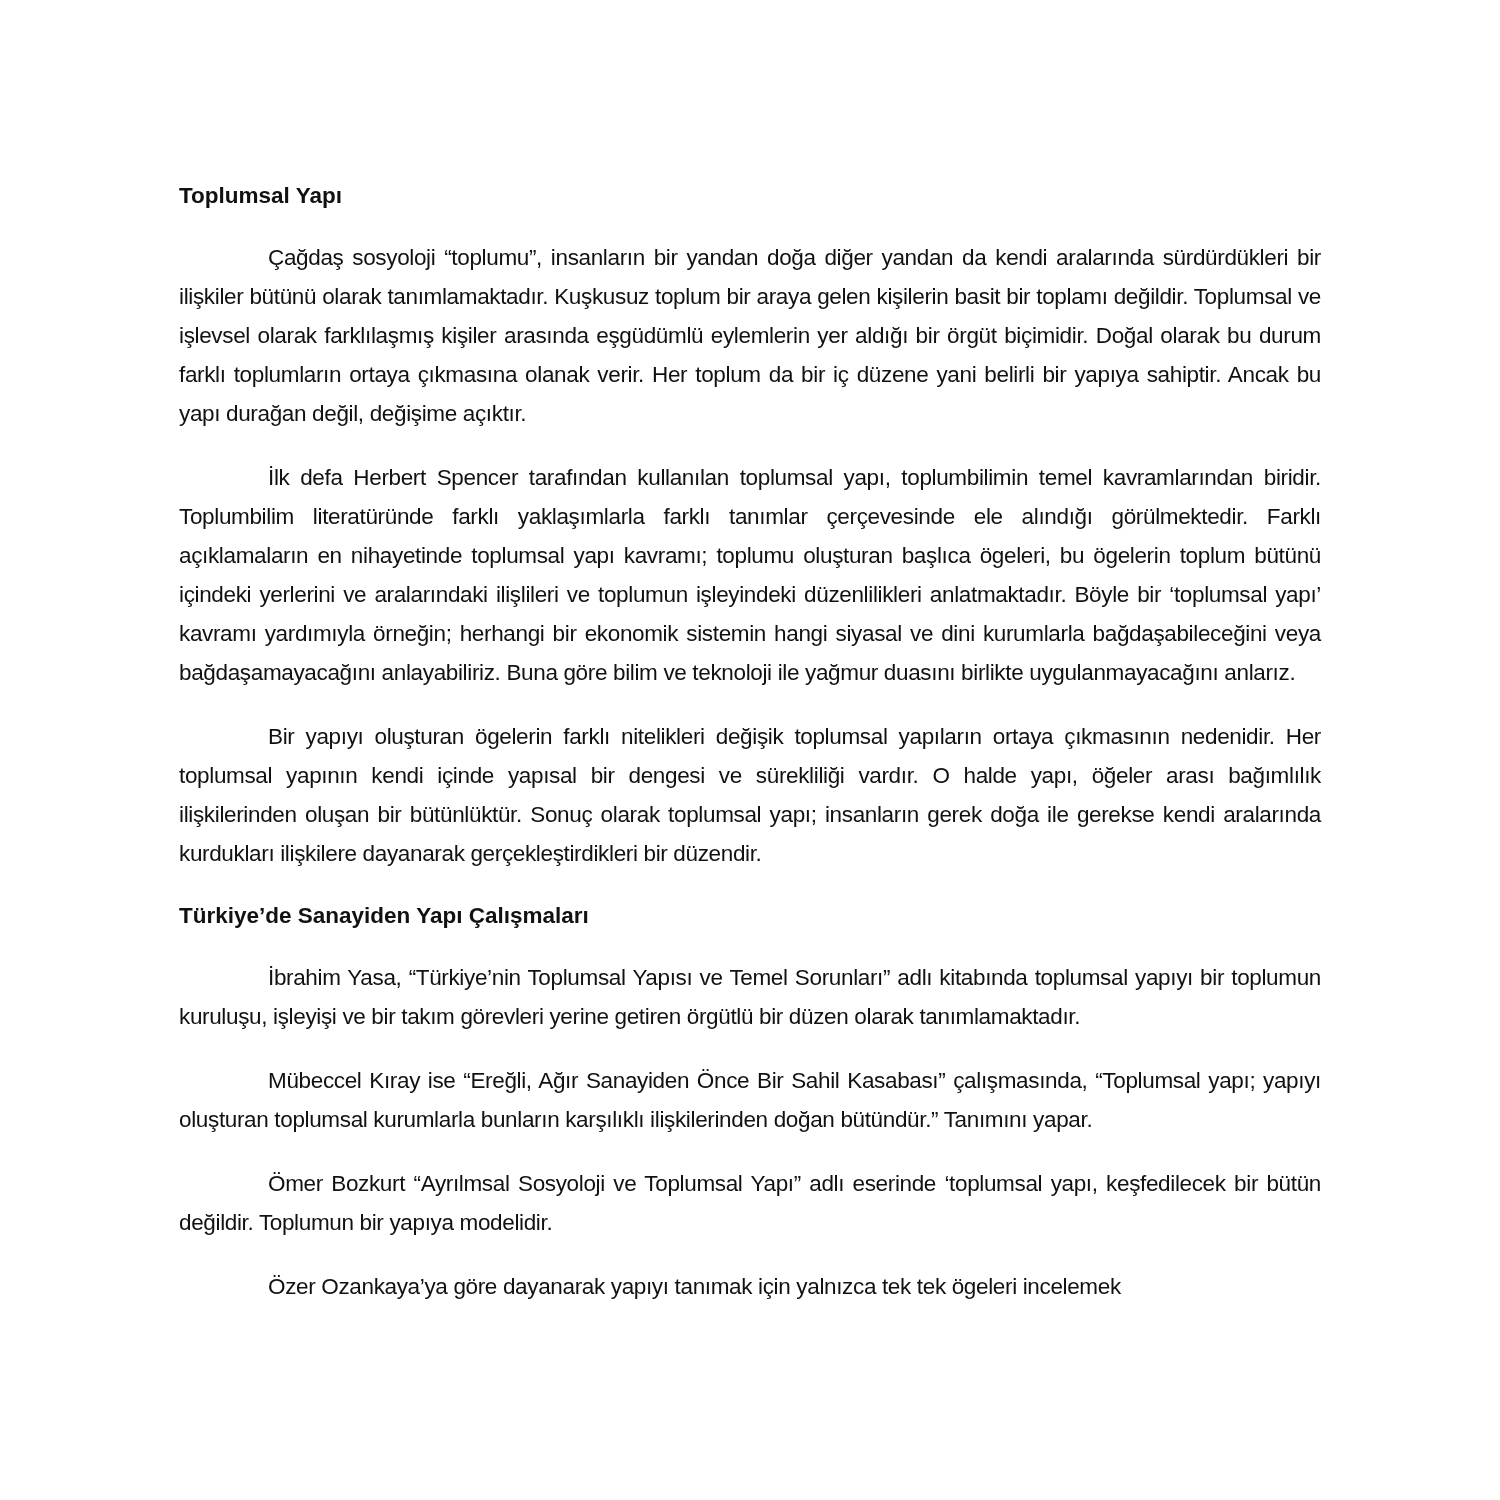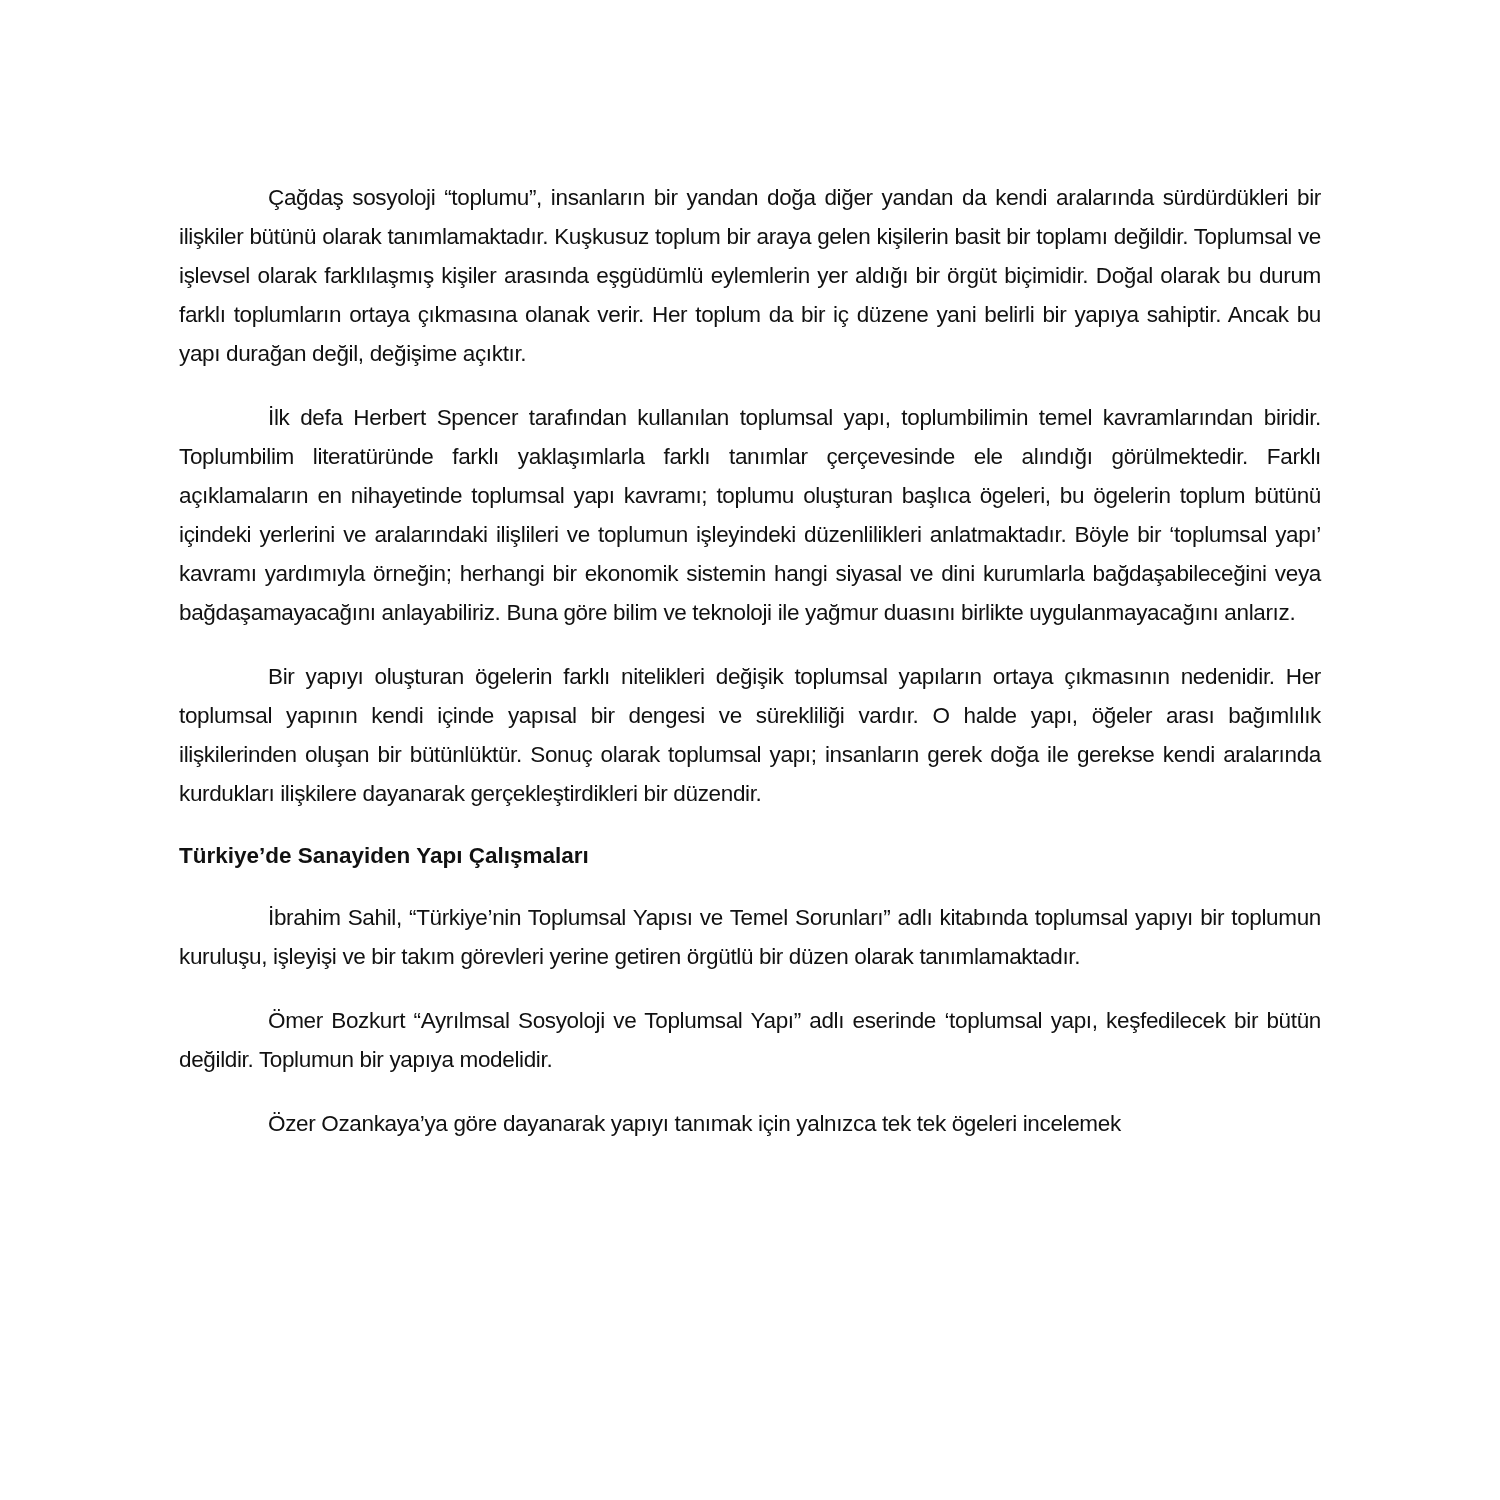--- a/index.html
+++ b/index.html
@@ -9,21 +9,23 @@
     font-family: "Liberation Sans", "DejaVu Sans", sans-serif;
     color: #111; font-size: 22.5px; line-height: 39px;
   }
   .heading { font-weight: bold; font-size: 22.5px; margin: 0 0 24px 0; line-height: 36px; }
   .para { text-align: justify; text-indent: 89px; margin: 0 0 25px 0; letter-spacing: -0.35px; word-spacing: 0px; }
 </style>
 </head>
 <body>
 
 <div class="page">
+  <div class="heading">Toplumsal Yapı</div>
   <p class="para">Çağdaş sosyoloji “toplumu”, insanların bir yandan doğa diğer yandan da kendi aralarında sürdürdükleri bir ilişkiler bütünü olarak tanımlamaktadır. Kuşkusuz toplum bir araya gelen kişilerin basit bir toplamı değildir. Toplumsal ve işlevsel olarak farklılaşmış kişiler arasında eşgüdümlü eylemlerin yer aldığı bir örgüt biçimidir. Doğal olarak bu durum farklı toplumların ortaya çıkmasına olanak verir. Her toplum da bir iç düzene yani belirli bir yapıya sahiptir. Ancak bu yapı durağan değil, değişime açıktır.</p>
   <p class="para">İlk defa Herbert Spencer tarafından kullanılan toplumsal yapı, toplumbilimin temel kavramlarından biridir. Toplumbilim literatüründe farklı yaklaşımlarla farklı tanımlar çerçevesinde ele alındığı görülmektedir. Farklı açıklamaların en nihayetinde toplumsal yapı kavramı; toplumu oluşturan başlıca ögeleri, bu ögelerin toplum bütünü içindeki yerlerini ve aralarındaki ilişlileri ve toplumun işleyindeki düzenlilikleri anlatmaktadır.  Böyle bir ‘toplumsal yapı’ kavramı yardımıyla örneğin; herhangi bir ekonomik sistemin hangi siyasal ve dini kurumlarla bağdaşabileceğini veya bağdaşamayacağını anlayabiliriz. Buna göre bilim ve teknoloji ile yağmur duasını birlikte uygulanmayacağını anlarız.</p>
   <p class="para">Bir yapıyı oluşturan ögelerin farklı nitelikleri değişik toplumsal yapıların ortaya çıkmasının nedenidir. Her toplumsal yapının kendi içinde yapısal bir dengesi ve sürekliliği vardır. O halde yapı, öğeler arası bağımlılık ilişkilerinden oluşan bir bütünlüktür. Sonuç olarak toplumsal yapı; insanların gerek doğa ile gerekse kendi aralarında kurdukları ilişkilere dayanarak gerçekleştirdikleri bir düzendir.</p>
 
   <div class="heading">Türkiye’de Sanayiden Yapı Çalışmaları</div>
-  <p class="para">İbrahim Sahil,  “Türkiye’nin Toplumsal Yapısı ve Temel Sorunları” adlı kitabında toplumsal yapıyı bir toplumun kuruluşu, işleyişi ve bir takım görevleri yerine getiren örgütlü bir düzen olarak tanımlamaktadır.</p>
+  <p class="para">İbrahim Yasa,  “Türkiye’nin Toplumsal Yapısı ve Temel Sorunları” adlı kitabında toplumsal yapıyı bir toplumun kuruluşu, işleyişi ve bir takım görevleri yerine getiren örgütlü bir düzen olarak tanımlamaktadır.</p>
+  <p class="para">Mübeccel Kıray  ise “Ereğli, Ağır Sanayiden Önce Bir Sahil Kasabası” çalışmasında, “Toplumsal yapı; yapıyı oluşturan toplumsal kurumlarla bunların karşılıklı ilişkilerinden doğan bütündür.” Tanımını yapar.</p>
   <p class="para">Ömer Bozkurt “Ayrılmsal Sosyoloji ve Toplumsal Yapı” adlı eserinde ‘toplumsal yapı, keşfedilecek bir bütün değildir. Toplumun bir yapıya modelidir.</p>
   <p class="para">Özer Ozankaya’ya göre dayanarak yapıyı tanımak için yalnızca tek tek ögeleri incelemek</p>
 </div>
 
 </body></html>

